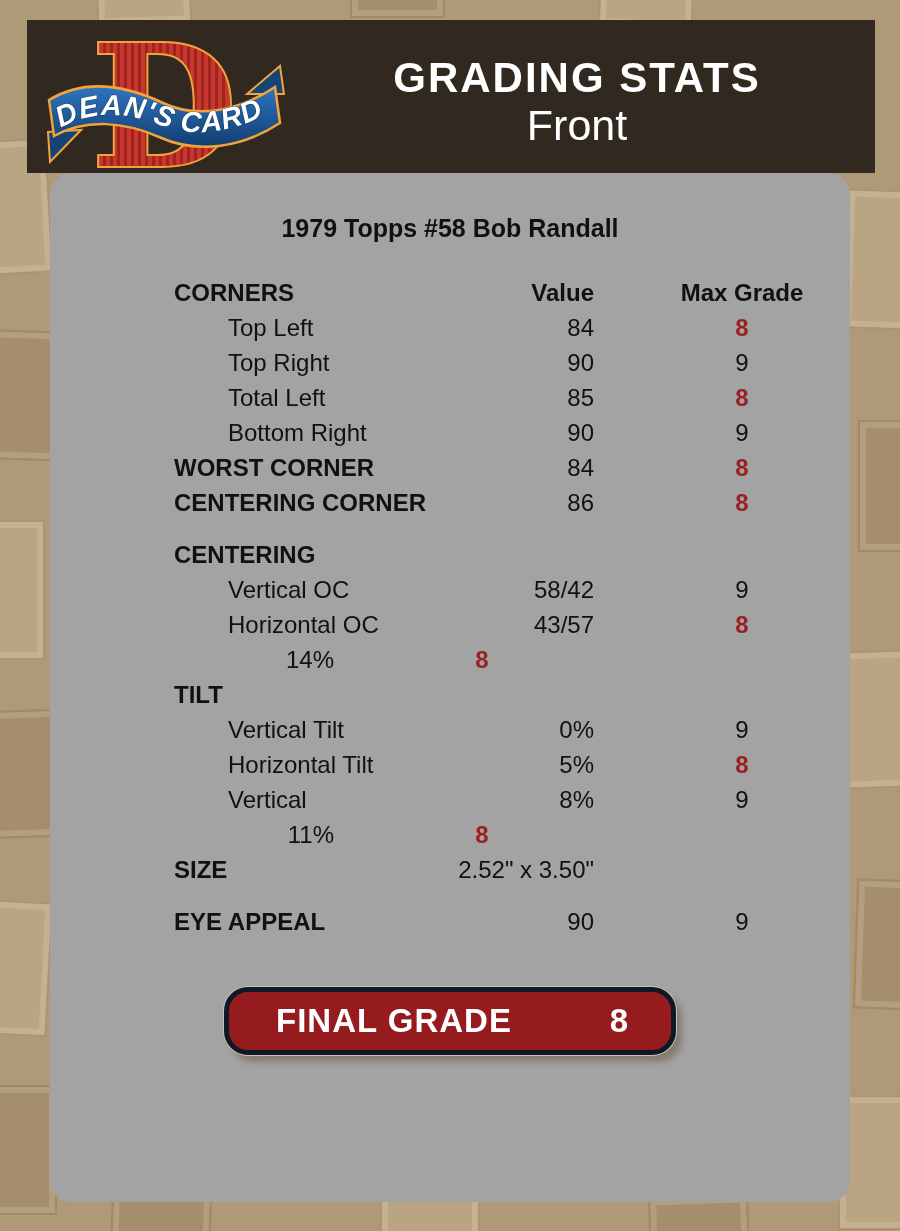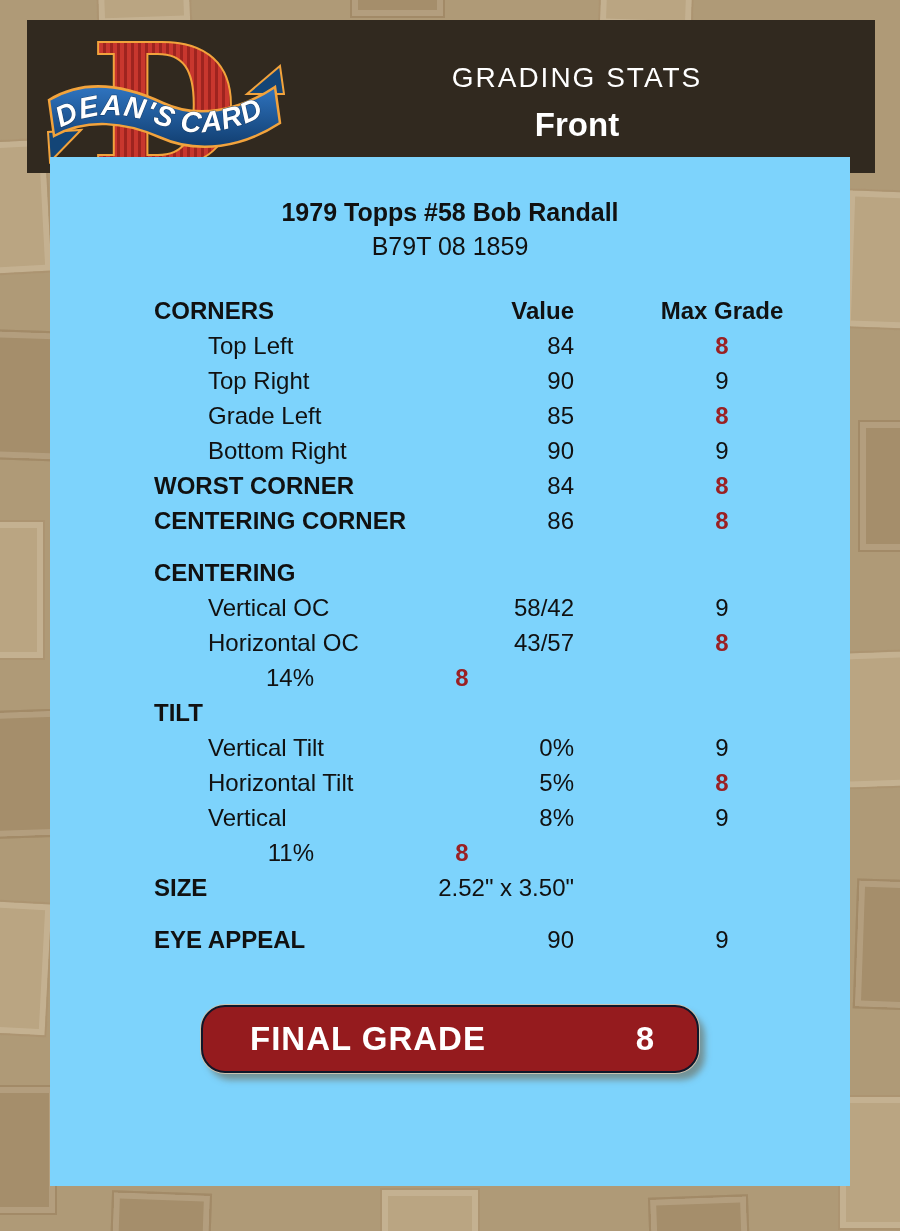--- a/index.html
+++ b/index.html
@@ -26,50 +26,51 @@
     width: 848px; height: 153px;
     background: #31291F;
     display: flex; align-items: center;
   }
   .logo-wrap { position: absolute; left: 20px; top: 10px; width: 238px; height: 145px; }
   .header-text {
     position: absolute; left: 252px; right: 0; top: 0; height: 100%;
     display: flex; flex-direction: column; align-items: center; justify-content: center;
     color: #FFFFFF; padding-top: 6px;
   }
-  .header-title { font-size: 28px; letter-spacing: 2px; line-height: 50px; font-weight: 400; }
-  .header-subtitle { font-size: 33px; line-height: 44px; font-weight: 700; }
+  .header-title { font-size: 42px; letter-spacing: 2px; line-height: 50px; font-weight: 700; }
+  .header-subtitle { font-size: 43px; line-height: 44px; font-weight: 400; }
 
   .panel {
     position: absolute;
-    left: 50px; top: 157px;
+    left: 50px; top: 173px;
     width: 800px; height: 1029px;
-    background: #7dd3fc;
+    background: #a3a3a3;
+    border-radius: 21px;
   }
   .card-title { margin-top: 38px; text-align: center; font-size: 25px; font-weight: bold; color: #111111; line-height: 34px; }
   .card-serial { text-align: center; font-size: 25px; color: #111111; line-height: 34px; }
 
   .grading-table { margin-top: 30px; padding-left: 104px; }
-  .trow { display: flex; align-items: center; height: 35px; font-size: 24px; color: #111111; }
+  .trow { display: flex; align-items: center; height: 35px; font-size: 24px; color: #111111; margin-left: 20px; }
   .trow.gap-above { margin-top: 17px; align-items: center; }
   .cell-label  { flex: 0 0 260px; text-align: left; white-space: nowrap; }
   .cell-value  { flex: 0 0 160px; text-align: right; white-space: nowrap; }
   .cell-grade  { flex: 0 0 150px; margin-left: 73px; text-align: center; }
   .trow.header-row .cell-label,
   .trow.header-row .cell-value,
   .trow.header-row .cell-grade { font-weight: bold; }
   .trow.bold .cell-label { font-weight: bold; }
   .trow.indent .cell-label { padding-left: 54px; }
   .grade-red { color: #9A2023; font-weight: bold; }
 
   .final-grade-button {
     margin: 48px auto 12px;
-    width: 498px; height: 68px;
+    width: 452px; height: 68px;
     background: #951B1E;
-    border: 2px solid #0f172a;
+    border: 5px solid #0f172a;
     border-radius: 24px;
     box-shadow: 0 0 0 1px #CCC2AF, 6px 7px 6px rgba(105,92,68,0.55);
     display: flex; align-items: center;
     color: #FFFFFF; font-weight: bold; font-size: 33px;
     cursor: pointer;
   }
   .final-grade-label { flex: 0 0 330px; text-align: center; letter-spacing: 1px; }
   .final-grade-spacer { flex: 1 1 auto; }
   .final-grade-value { flex: 0 0 104px; text-align: center; }
 </style>
@@ -126,41 +127,40 @@
       </svg>
     </div>
     <div class="header-text">
       <div class="header-title">GRADING STATS</div>
       <div class="header-subtitle">Front</div>
     </div>
   </div>
 
   <div class="panel">
     <div class="card-title">1979 Topps #58 Bob Randall</div>
-    <div class="card-serial">B79T 08 1859</div>
 
     <div class="grading-table">
       <div class="trow header-row">
         <div class="cell-label">CORNERS</div>
         <div class="cell-value">Value</div>
         <div class="cell-grade">Max Grade</div>
       </div>
 
       <div class="trow indent">
         <div class="cell-label">Top Left</div>
         <div class="cell-value">84</div>
         <div class="cell-grade grade-red">8</div>
       </div>
       <div class="trow indent">
         <div class="cell-label">Top Right</div>
         <div class="cell-value">90</div>
         <div class="cell-grade">9</div>
       </div>
       <div class="trow indent">
-        <div class="cell-label">Grade Left</div>
+        <div class="cell-label">Total Left</div>
         <div class="cell-value">85</div>
         <div class="cell-grade grade-red">8</div>
       </div>
       <div class="trow indent">
         <div class="cell-label">Bottom Right</div>
         <div class="cell-value">90</div>
         <div class="cell-grade">9</div>
       </div>
       <div class="trow bold">
         <div class="cell-label">WORST CORNER</div>

